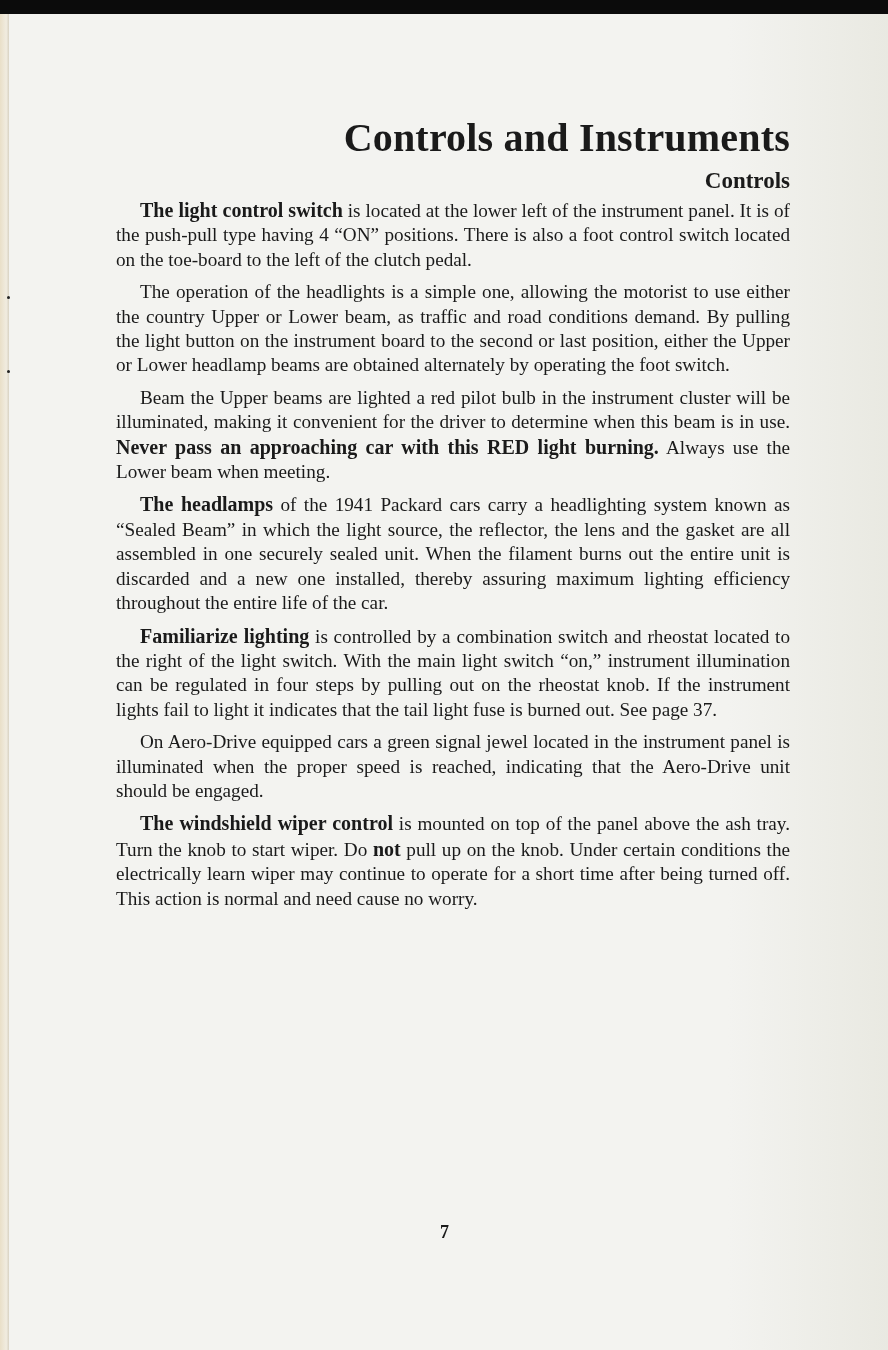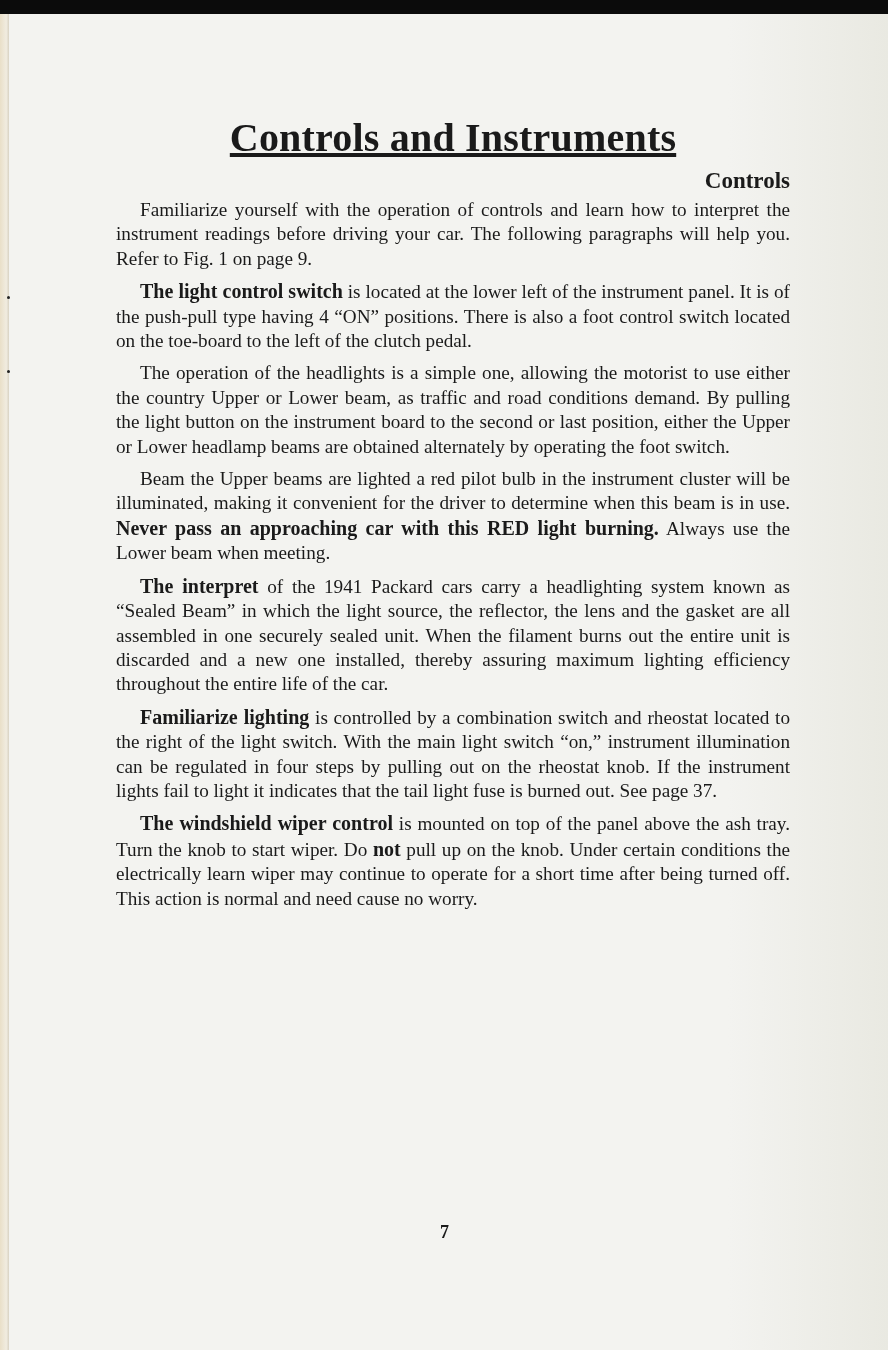--- a/index.html
+++ b/index.html
@@ -21,22 +21,22 @@
   }
   .page-shade {
     position: absolute; right: 0; top: 14px; width: 160px; height: 1336px;
     background: linear-gradient(to right, rgba(243,243,240,0), rgba(232,232,224,0.9));
   }
   .dot { position:absolute; left:7px; width:3px; height:3px; border-radius:50%; background:#222; }
   .content {
     position: absolute; left: 116px; top: 112px; width: 674px;
   }
   h1 {
-    margin: 0; text-align: center; font-size: 40px; font-weight: bold;
-    letter-spacing: 0.2px; line-height: 52px; text-decoration: underline;
+    margin: 0; text-align: right; font-size: 40px; font-weight: bold;
+    letter-spacing: 0.2px; line-height: 52px;
   }
   h2 {
     margin: 0; text-align: right; font-size: 23px; font-weight: bold;
     line-height: 34px;
   }
   p {
     margin: 0 0 8px 0; font-size: 19.2px; line-height: 24.4px;
     text-align: justify; text-indent: 24px;
   }
   p b { font-weight: bold; font-size: 20px; }
@@ -51,36 +51,36 @@
 <div class="page-edge"></div>
 <div class="page-shade"></div>
 <div class="dot" style="top:296px"></div>
 <div class="dot" style="top:370px"></div>
 
 <div class="content">
   <h1>Controls and Instruments</h1>
   <h2>Controls</h2>
   <div id="paras">
     <p>
-      <span>Familiarize yourself with the operation of controls and learn how to interpret the instrument readings before driving your car.  The following paragraphs will help you.  Refer to Fig. 1 on page 9.</span>
-    </p>
-    <p>
       <b>The light control switch</b><span> is located at the lower left of the instrument panel.  It is of the push-pull type having 4 “ON” positions.  There is also a foot control switch located on the toe-board to the left of the clutch pedal.</span>
     </p>
     <p>
       <span>The operation of the headlights is a simple one, allowing the motorist to use either the country Upper or Lower beam, as traffic and road conditions demand.  By pulling the light button on the instrument board to the second or last position, either the Upper or Lower headlamp beams are obtained alternately by operating the foot switch.</span>
     </p>
     <p>
       <span>Beam the Upper beams are lighted a red pilot bulb in the instrument cluster will be illuminated, making it convenient for the driver to determine when this beam is in use.  </span><b>Never pass an approaching car with this RED light burning.</b><span>  Always use the Lower beam when meeting.</span>
     </p>
     <p>
-      <b>The interpret</b><span> of the 1941 Packard cars carry a headlighting system known as “Sealed Beam” in which the light source, the reflector, the lens and the gasket are all assembled in one securely sealed unit.  When the filament burns out the entire unit is discarded and a new one installed, thereby assuring maximum lighting efficiency throughout the entire life of the car.</span>
+      <b>The headlamps</b><span> of the 1941 Packard cars carry a headlighting system known as “Sealed Beam” in which the light source, the reflector, the lens and the gasket are all assembled in one securely sealed unit.  When the filament burns out the entire unit is discarded and a new one installed, thereby assuring maximum lighting efficiency throughout the entire life of the car.</span>
     </p>
     <p>
       <b>Familiarize lighting</b><span> is controlled by a combination switch and rheostat located to the right of the light switch.  With the main light switch “on,” instrument illumination can be regulated in four steps by pulling out on the rheostat knob.  If the instrument lights fail to light it indicates that the tail light fuse is burned out.  See page 37.</span>
+    </p>
+    <p>
+      <span>On Aero-Drive equipped cars a green signal jewel located in the instrument panel is illuminated when the proper speed is reached, indicating that the Aero-Drive unit should be engaged.</span>
     </p>
     <p>
       <b>The windshield wiper control</b><span> is mounted on top of the panel above the ash tray.  Turn the knob to start wiper.  Do </span><b>not</b><span> pull up on the knob.  Under certain conditions the electrically learn wiper may continue to operate for a short time after being turned off.  This action is normal and need cause no worry.</span>
     </p>
   </div>
 </div>
 
 <div class="pagenum">7</div>
 
 </body></html>

